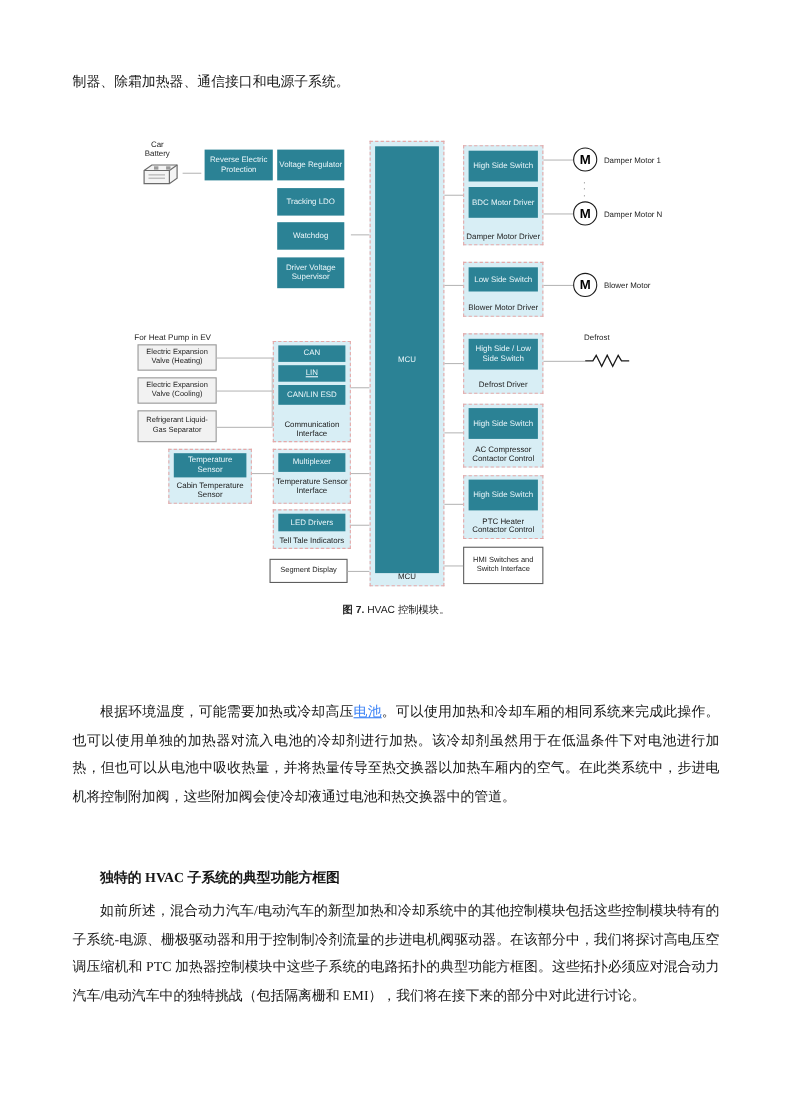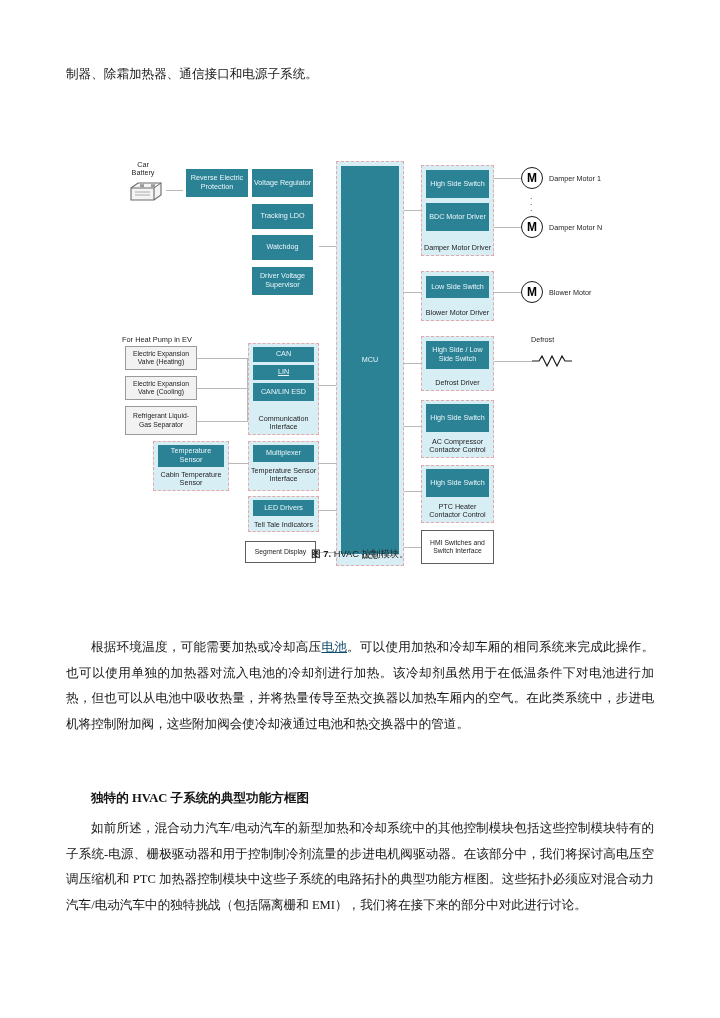--- a/index.html
+++ b/index.html
@@ -4,30 +4,30 @@
 <style>
   html,body{margin:0;padding:0;background:#ffffff;}
   body{width:720px;height:1018px;position:relative;overflow:hidden;
        font-family:"Liberation Serif", serif;color:#1a1a1a;}
 
   
   .page{position:absolute;left:0;top:0;width:720px;height:1018px;}
   .para{position:absolute;font-family:"Liberation Serif",serif;font-size:12.6px;
         line-height:25.5px;color:#161616;text-align:justify;}
   .para.bold{font-weight:bold;}
-  .lnk{text-decoration:underline;color:#0c4a6e;}
+  .lnk{text-decoration:underline;color:#3b82f6;}
 
   
   .caption{position:absolute;width:720px;text-align:center;
            font-family:"Liberation Sans",sans-serif;font-size:9.4px;color:#222;}
   .caption b{font-weight:bold;}
 
   
   .diagram{position:absolute;left:0;top:0;width:720px;height:560px;
-           font-family:"Liberation Sans",sans-serif;margin-top:33px;}
+           font-family:"Liberation Sans",sans-serif;}
   .diagram *{box-sizing:border-box;}
 
   
   .grp{position:absolute;background:#d8eef5;border:1px dashed #e5a9a9;}
   .grp-label{position:absolute;left:0;right:0;bottom:3px;text-align:center;
              font-size:7.2px;color:#1d1d1d;line-height:8.6px;}
 
   
   .blk{position:absolute;background:#2b8295;color:#eaf6fa;
        display:flex;align-items:center;justify-content:center;text-align:center;

